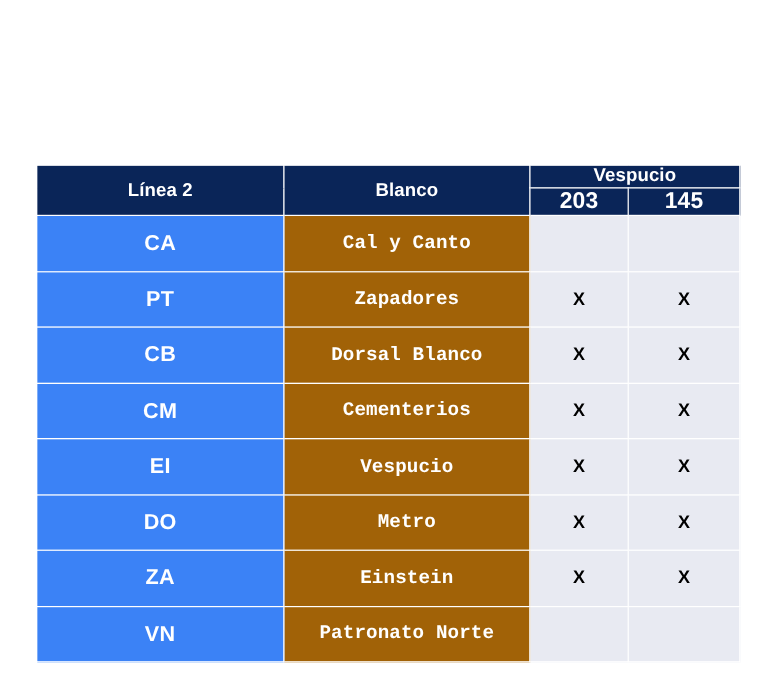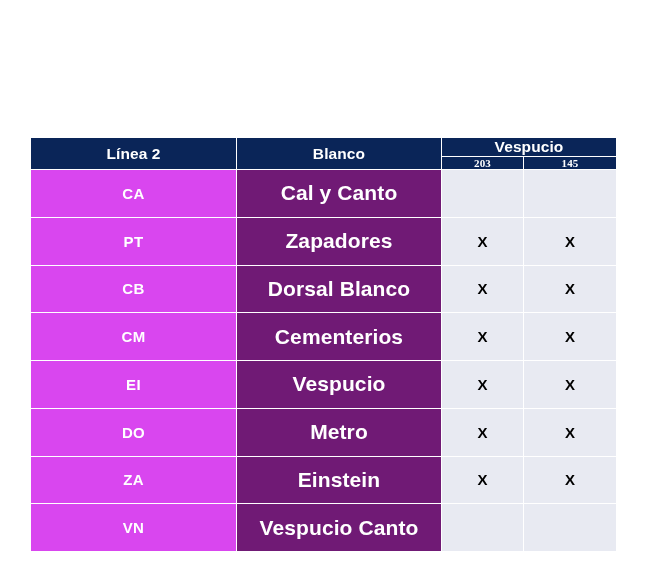--- a/index.html
+++ b/index.html
@@ -75,43 +75,43 @@
 
   
   .hcell {
     background: #0a2558;
     color: #ffffff;
     font-weight: bold;
     font-size: 15.5px;
     letter-spacing: 0.1px;
   }
   .hcell.small {
-    font-size: 11px;
-    font-family: Liberation Serif, serif;
+    font-size: 19px;
   }
 
   
   .code-cell {
-    background: #d946ef;
+    background: #3b82f6;
     color: #ffffff;
     font-weight: bold;
-    font-size: 15px;
+    font-size: 18px;
     letter-spacing: 0.3px;
     border-top: 1px solid #9aa6c4;
     border-bottom: 1px solid #9aa6c4;
   }
   
   .station-cell {
-    background: #701a75;
+    background: #a16207;
     color: #ffffff;
     font-weight: bold;
-    font-size: 21px;
+    font-size: 16px;
     letter-spacing: 0.1px;
     border-top: 1px solid #9aa6c4;
     border-bottom: 1px solid #9aa6c4;
+    font-family: Liberation Mono, monospace;
   }
   
   .svc-cell {
     background: #e8eaf2;
     color: #000000;
     font-weight: bold;
     font-size: 15px;
     border: 1px solid #ffffff;
   }
 
@@ -184,21 +184,21 @@
           <td class="svc-cell">X</td>
         </tr>
         <tr>
           <td class="code-cell">ZA</td>
           <td class="station-cell">Einstein</td>
           <td class="svc-cell">X</td>
           <td class="svc-cell">X</td>
         </tr>
         <tr>
           <td class="code-cell">VN</td>
-          <td class="station-cell">Vespucio Canto</td>
+          <td class="station-cell">Patronato Norte</td>
           <td class="svc-cell"></td>
           <td class="svc-cell"></td>
         </tr>
       </tbody>
     </table>
   </div>
 
 </div>
 
 </body></html>

